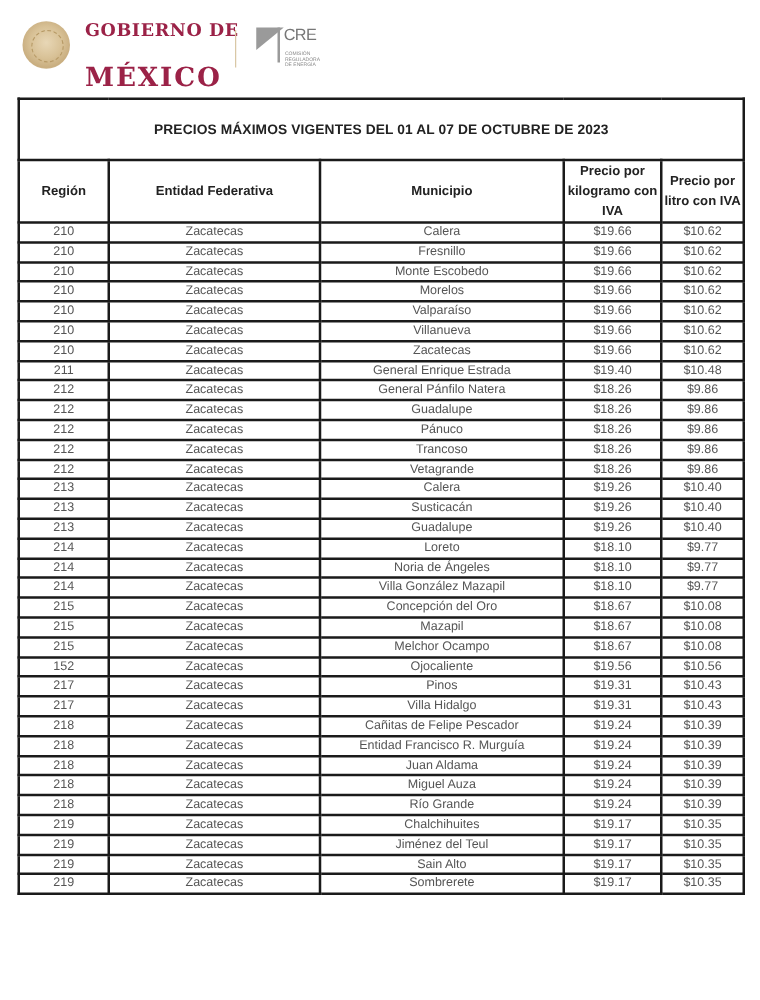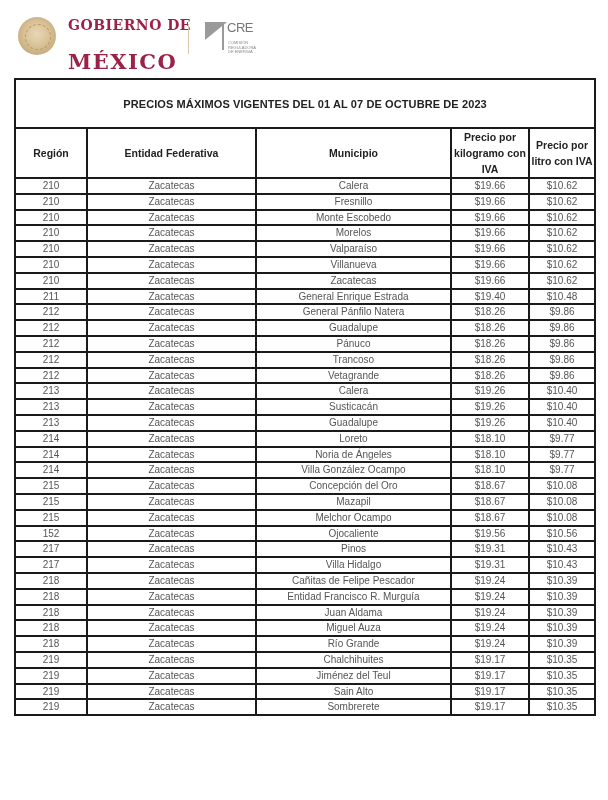--- a/index.html
+++ b/index.html
@@ -187,21 +187,21 @@
       <tr class="data-row">
         <td>214</td>
         <td>Zacatecas</td>
         <td>Noria de Ángeles</td>
         <td>$18.10</td>
         <td>$9.77</td>
       </tr>
       <tr class="data-row">
         <td>214</td>
         <td>Zacatecas</td>
-        <td>Villa González Ocampo</td>
+        <td>Villa González Mazapil</td>
         <td>$18.10</td>
         <td>$9.77</td>
       </tr>
       <tr class="data-row">
         <td>215</td>
         <td>Zacatecas</td>
         <td>Concepción del Oro</td>
         <td>$18.67</td>
         <td>$10.08</td>
       </tr>

